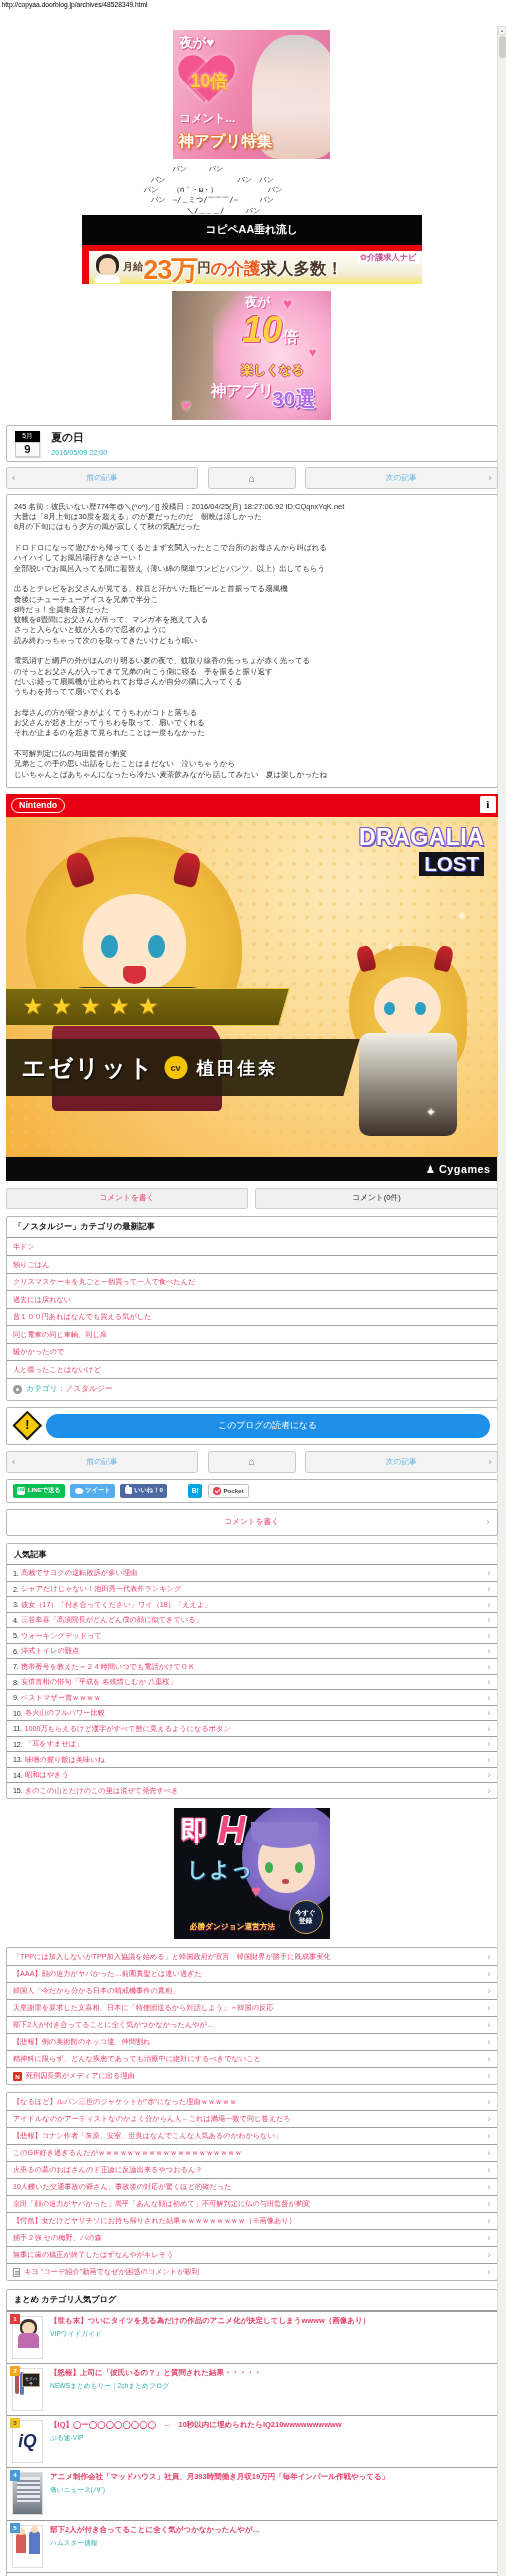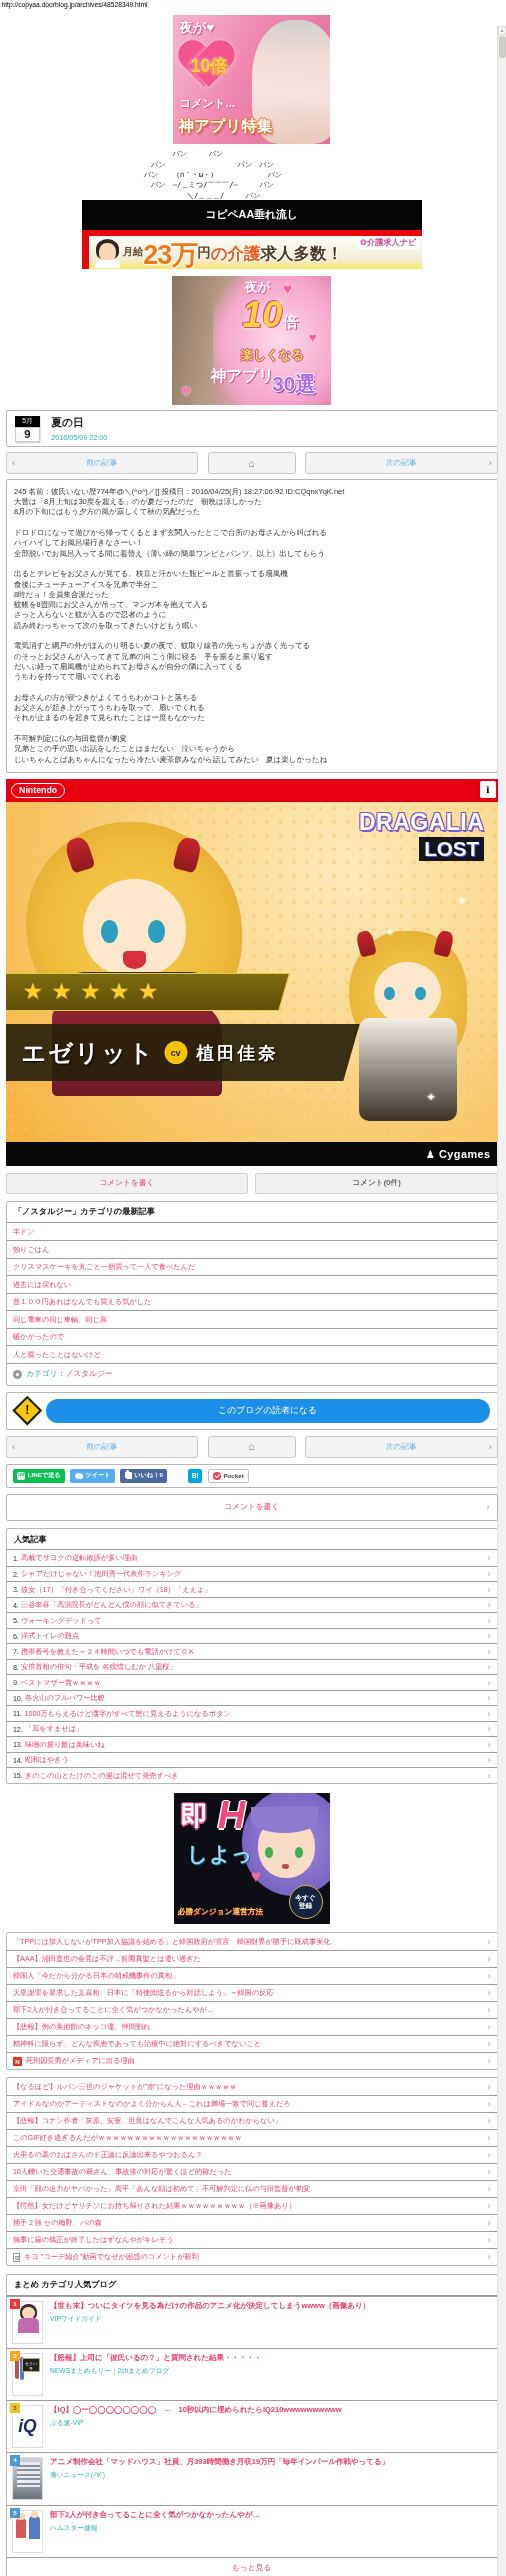--- a/index.html
+++ b/index.html
@@ -21,21 +21,21 @@
   .box-head { font-weight:bold; font-size:8.2px; color:#111; padding:4.6px 7.2px; border-bottom:0.5px solid #999; }
   .row { display:flex; align-items:center; padding:0 6.2px; border-top:0.5px solid #9e9e9e; }
   .row:first-child { border-top:none; }
   .row .t { color:#e8426b; font-size:7.2px; flex:1; white-space:nowrap; overflow:hidden; }
   .row .num { color:#333; font-size:7.2px; margin-right:2.1px; }
   .chev { color:#9a9a9a; font-size:8.8px; margin-left:4.1px; }
   .pink { color:#e8426b; }
   .teal { color:#2fb0ad; }
 
   
-  .ad1 { width:157px; height:129px; margin:6px auto 0; position:relative; overflow:hidden;
+  .ad1 { width:157px; height:129px; margin:21px auto 0; position:relative; overflow:hidden;
          background:linear-gradient(115deg,#f6b6cf 0%,#ef86ae 45%,#de6f9d 100%); }
   .ad1 .photo { position:absolute; right:-10.3px; top:5.2px; width:88px; height:124px; border-radius:45% 45% 30% 30%;
          background:linear-gradient(180deg,#cfd8d2 0%,#f3e6da 30%,#f7efe8 60%,#e9d2bd 100%); opacity:.9; }
   .ad1 .l1 { position:absolute; left:6.2px; top:4.1px; font-size:13.4px; font-weight:bold; color:#fff; text-shadow:0 0 2.1px #e05a8e,1px 1px 0 #d94f86; }
   .ad1 .heart { position:absolute; left:4.1px; top:23px; width:57px; height:52px; }
   .ad1 .heart:before, .ad1 .heart:after { content:""; position:absolute; width:29px; height:45px; background:#f2558e; border-radius:26px 26px 0 0; box-shadow:0 0 5.2px #ffc3da; }
   .ad1 .heart:before { left:7.2px; transform:rotate(-45deg); }
   .ad1 .heart:after { left:23px; transform:rotate(45deg); }
   .ad1 .l2 { position:absolute; left:17.5px; top:39px; font-size:17.5px; font-weight:bold; z-index:2;
              color:#ffd23e; text-shadow:0.5px 0.5px 0 #f08030,-0.5px 0.5px 0 #f08030,0 0 3.1px #fff; }
@@ -183,21 +183,21 @@
   .ad3 .hairball { position:absolute; right:-15.5px; top:-5.2px; width:103px; height:108px; background:radial-gradient(circle,#9d8ade 0%,#7a66c2 70%,#5c4aa0 100%); border-radius:50%; }
   .ad3 .face { position:absolute; right:14.4px; top:23px; width:57px; height:62px; background:#f8dcc8; border-radius:48%; }
   .ad3 .bang { position:absolute; right:11.3px; top:14.4px; width:67px; height:26px; background:#8d7bd0; border-radius:0 0 60% 60%; }
   .ad3 .e1,.ad3 .e2 { position:absolute; width:8.2px; height:11.3px; background:#3fae4e; border-radius:50%; top:54px; }
   .ad3 .e1 { right:57px; } .ad3 .e2 { right:27px; }
   .ad3 .mo { position:absolute; right:41px; top:71px; width:7.2px; height:5.2px; background:#c04848; border-radius:40% 40% 50% 50%; }
   .ad3 .t1 { position:absolute; left:7.2px; top:5.2px; font-size:27px; font-weight:bold; color:#fff; text-shadow:1.5px 0 0 #e84a86,-1.5px 0 0 #e84a86,0 1.5px 0 #e84a86,0 -1.5px 0 #e84a86; }
   .ad3 .t2 { position:absolute; left:44px; top:1px; font-size:38px; font-weight:bold; font-style:italic; color:#f0487c; text-shadow:1.5px 0 0 #fff,-1.5px 0 0 #fff,0 1.5px 0 #fff,0 -1.5px 0 #fff; }
   .ad3 .t3 { position:absolute; left:13.4px; top:47px; font-size:20.6px; font-weight:bold; color:#9adcf0; text-shadow:1px 1px 0 #1a5a78; letter-spacing:1px; }
   .ad3 .hD { position:absolute; left:77px; top:73px; color:#f06a9a; font-size:17.5px; }
-  .ad3 .t4 { position:absolute; left:4px; bottom:7.2px; font-size:7.7px; font-weight:bold; color:#ffd84e; text-shadow:0.5px 0.5px 0 #904; }
+  .ad3 .t4 { position:absolute; left:16px; bottom:7.2px; font-size:7.7px; font-weight:bold; color:#ffd84e; text-shadow:0.5px 0.5px 0 #904; }
   .ad3 .badge { position:absolute; right:7.2px; bottom:5.2px; width:34px; height:34px; border-radius:50%; background:#16233f; border:1.5px solid #d8b048; color:#fff; font-size:6.7px; font-weight:bold; display:flex; align-items:center; justify-content:center; text-align:center; line-height:8.2px; }
 
   
   .orow { height:17px; }
   .nbadge { width:9.3px; height:9.3px; background:#e03028; color:#fff; font-size:6.2px; font-weight:bold; text-align:center; line-height:9.3px; border-radius:1px; margin-right:3.6px; flex:none; }
   .docicon { width:7.2px; height:8.8px; background:#fff; border:0.5px solid #999; margin-right:4.1px; position:relative; flex:none; }
   .docicon:after { content:""; position:absolute; left:1px; top:1.5px; width:4.1px; height:0.5px; background:#999; box-shadow:0 1.5px 0 #999,0 3.1px 0 #999; }
 
   
   .mentry { display:flex; padding:4.1px 5.2px; border-top:0.5px solid #9e9e9e; gap:6.2px; min-height:42px; }
@@ -583,21 +583,21 @@
         <span><span>今すぐ</span><br><span>登録</span></span>
       </div>
   </div>
 
   <div class="box" style="margin-top:8.2px">
     <div class="row orow" style="border-top:none">
         <a class="t">「TPPには加入しないがTPP加入協議を始める」と韓国政府が宣言　韓国財界が勝手に既成事実化</a>
         <span class="chev">›</span>
       </div>
     <div class="row orow">
-        <a class="t">【AAA】浦田直也の会見は不評…前園真聖とは違い過ぎた</a>
+        <a class="t">【AAA】顔の迫力がヤバかった…前園真聖とは違い過ぎた</a>
         <span class="chev">›</span>
       </div>
     <div class="row orow">
         <a class="t">韓国人「今だから分かる日本の哨戒機事件の真相」</a>
         <span class="chev">›</span>
       </div>
     <div class="row orow">
         <a class="t">天皇謝罪を要求した文喜相、日本に「特使団送るから対話しよう」＝韓国の反応</a>
         <span class="chev">›</span>
       </div>

